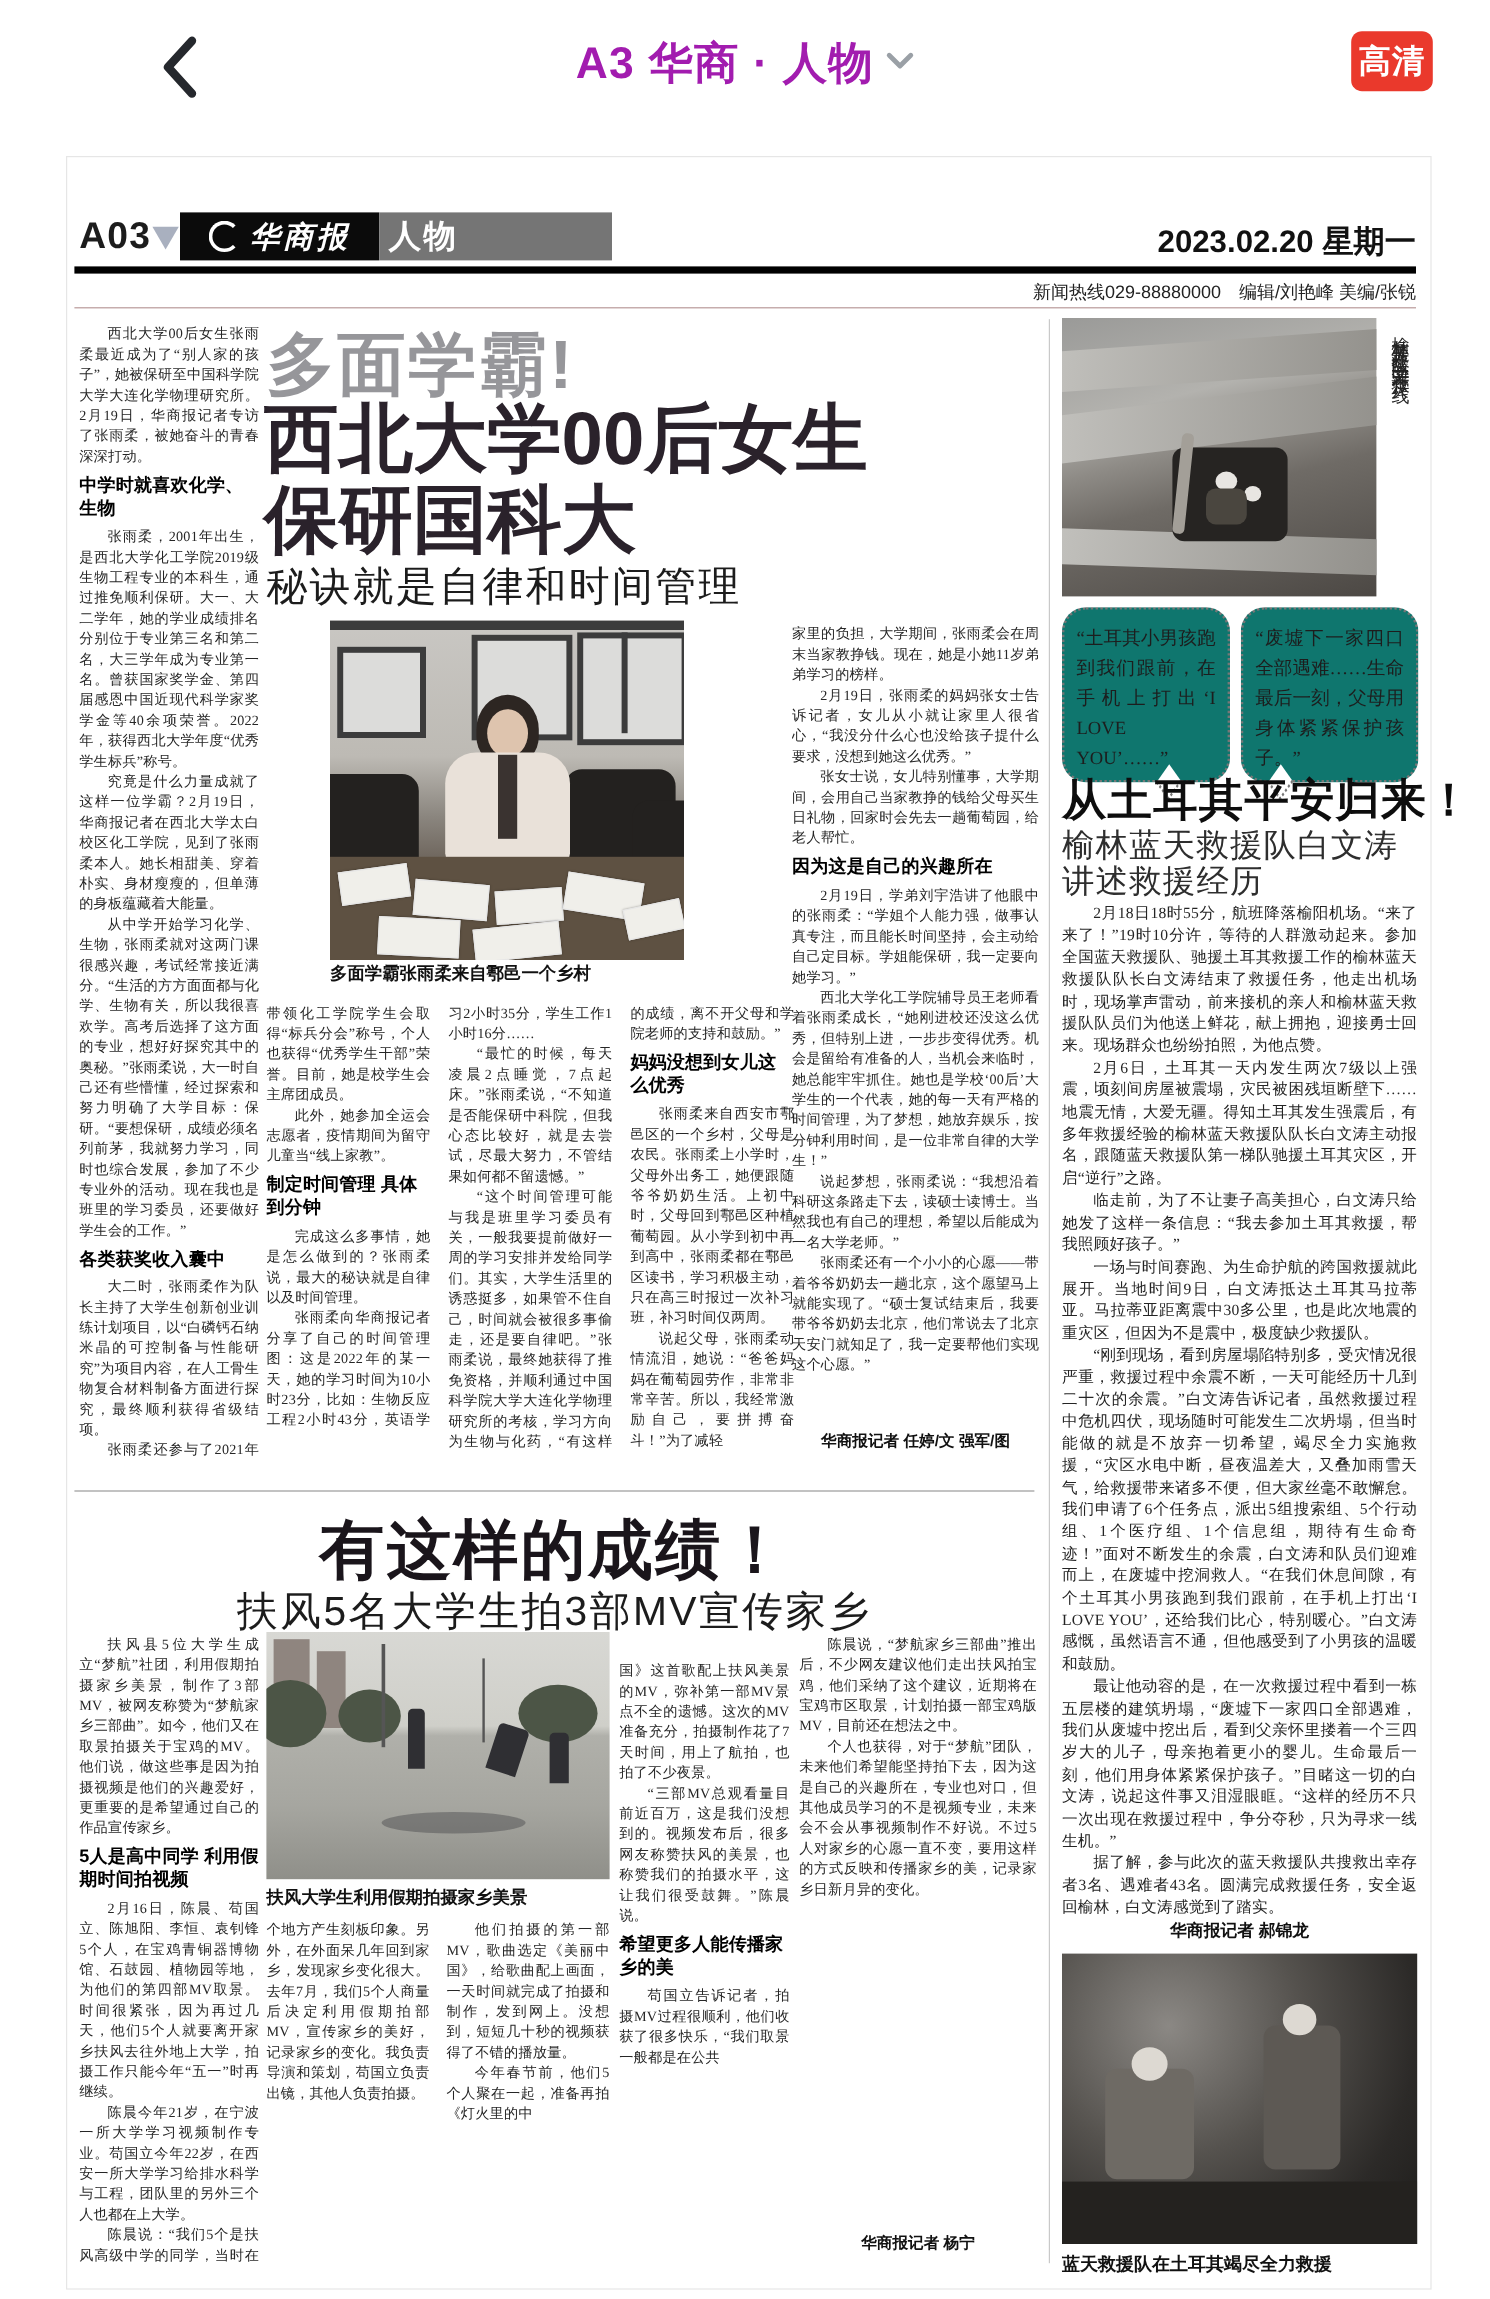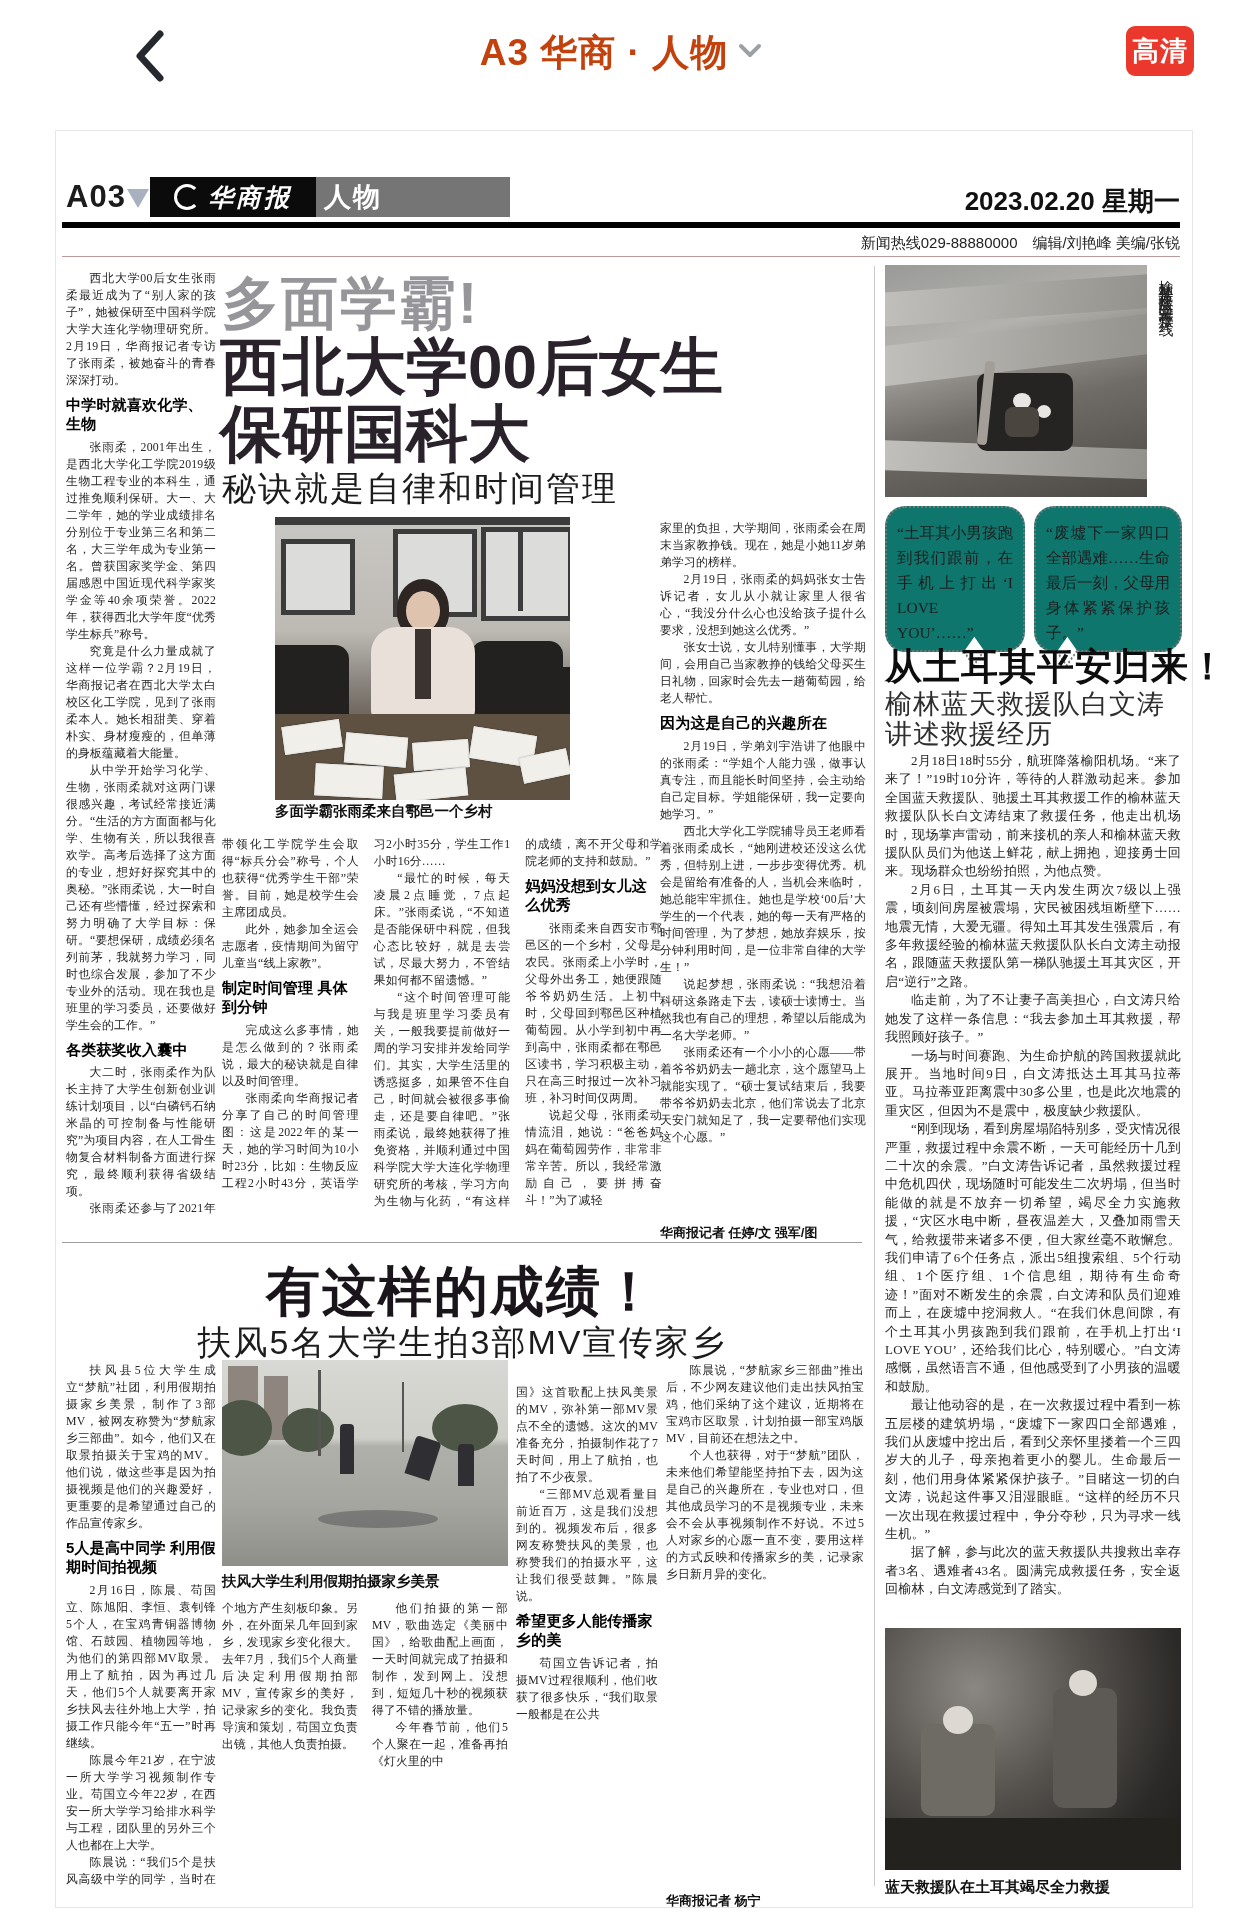--- a/index.html
+++ b/index.html
@@ -2,21 +2,21 @@
 <html><head>
 <meta charset="utf-8">
 <style>
   html,body{margin:0;padding:0;background:#fff;}
   .canvas{position:relative;width:1242px;height:1916px;background:#fff;overflow:hidden;
           font-family:"Liberation Sans",sans-serif;}
   .abs{position:absolute;}
 
   
   .appbar-title{position:absolute;left:0;right:0;top:26px;text-align:center;
-    font-size:37px;font-weight:bold;color:#c2410c;letter-spacing:1px;}
+    font-size:37px;font-weight:bold;color:#a21caf;letter-spacing:1px;}
   .chev-down{display:inline-block;margin-left:10px;vertical-align:6px;}
   .hd-btn{position:absolute;right:48px;top:26px;width:68px;height:50px;border:none;
     border-radius:9px;background:#ea392c;color:#fff;font-size:27px;font-weight:bold;
     font-family:"Liberation Sans",sans-serif;letter-spacing:1px;}
 
   
   .paper{position:absolute;left:55px;top:130px;width:1136px;height:1776px;
     border:1px solid #e6e6e6;background:#fff;}
 
   .pageno{font-size:31px;font-weight:bold;color:#1c1c1c;letter-spacing:1px;}
@@ -40,21 +40,21 @@
     overflow:hidden;letter-spacing:.2px;}
   .flow-side{font-family:"Liberation Serif",serif;font-size:13px;line-height:18.4px;color:#242424;
     overflow:hidden;letter-spacing:.2px;}
   .para{margin:0;text-indent:2em;text-align:justify;}
   .para.cont{text-indent:0;}
   .sec-head{margin:7px 0 5px;font-family:"Liberation Sans",sans-serif;font-weight:bold;
     font-size:15px;color:#000;line-height:1.25;}
   .cols3{column-count:3;column-gap:15px;}
   .cols2{column-count:2;column-gap:14px;}
   .caption{font-family:"Liberation Sans",sans-serif;font-weight:bold;font-size:14.5px;color:#111;}
-  .byline{font-family:"Liberation Sans",sans-serif;font-weight:bold;font-size:13px;color:#111;text-align:left;margin-top:32px;}
+  .byline{font-family:"Liberation Sans",sans-serif;font-weight:bold;font-size:13px;color:#111;text-align:center;}
 
   .kicker{font-size:57px;font-weight:bold;color:#96969a;letter-spacing:2px;}
   .mainhead{font-size:62px;font-weight:bold;color:#2a222b;letter-spacing:0px;line-height:1.06;}
   .deck{font-size:34px;font-weight:normal;color:#1c1c1c;letter-spacing:2px;}
 
   .side-head{font-size:37px;font-weight:bold;color:#0d0d0d;letter-spacing:1px;}
   .side-sub{font-size:27px;color:#2e2e2e;letter-spacing:1px;line-height:1.25;}
   .vert-cap{writing-mode:vertical-rl;font-size:15px;color:#222;letter-spacing:3px;
     font-family:"Liberation Sans",sans-serif;}
 
@@ -195,21 +195,21 @@
   <div class="abs byline" style="left:660px;top:1192px;width:206px;">华商报记者 任婷/文 强军/图</div>
 
   <div class="abs hrule" style="left:62px;top:1242px;width:800px;height:1px;"></div>
 
   <div class="abs bhead" style="left:62px;top:1256px;width:800px;">有这样的成绩！</div>
   <div class="abs bdeck" style="left:62px;top:1320px;width:800px;">扶风5名大学生拍3部MV宣传家乡</div>
 
   <div class="abs flow" style="left:66px;top:1362px;width:150px;height:524px;">
       <p class="para">扶风县5位大学生成立“梦航”社团，利用假期拍摄家乡美景，制作了3部MV，被网友称赞为“梦航家乡三部曲”。如今，他们又在取景拍摄关于宝鸡的MV。他们说，做这些事是因为拍摄视频是他们的兴趣爱好，更重要的是希望通过自己的作品宣传家乡。</p>
       <h4 class="sec-head">5人是高中同学 利用假期时间拍视频</h4>
-      <p class="para">2月16日，陈晨、苟国立、陈旭阳、李恒、袁钊锋5个人，在宝鸡青铜器博物馆、石鼓园、植物园等地，为他们的第四部MV取景。用上了航拍，因为再过几天，他们5个人就要离开家乡扶风去往外地上大学，拍摄工作只能今年“五一”时再继续。</p>
+      <p class="para">2月16日，陈晨、苟国立、陈旭阳、李恒、袁钊锋5个人，在宝鸡青铜器博物馆、石鼓园、植物园等地，为他们的第四部MV取景。时间很紧张，因为再过几天，他们5个人就要离开家乡扶风去往外地上大学，拍摄工作只能今年“五一”时再继续。</p>
       <p class="para">陈晨今年21岁，在宁波一所大学学习视频制作专业。苟国立今年22岁，在西安一所大学学习给排水科学与工程，团队里的另外三个人也都在上大学。</p>
       <p class="para">陈晨说：“我们5个是扶风高级中学的同学，当时在校园里成立了一个叫‘梦航’的社团，拍摄短视频，高中毕业后大家各奔东西。在学校，我发现身边不少人都通过短视频了解一个地方，有时会因为一两个网红或视频对一</p>
     </div>
 
   <div class="photo ph-street" style="left:222px;top:1360px;width:286px;height:206px;">
     <div class="bldg" style="left:6px;top:6px;width:30px;height:76px;"></div>
     <div class="bldg" style="left:42px;top:16px;width:24px;height:64px;"></div>
     <div class="tree" style="left:-10px;top:40px;width:60px;height:56px;"></div>
     <div class="tree" style="left:60px;top:48px;width:52px;height:44px;"></div>
     <div class="tree" style="left:210px;top:44px;width:66px;height:48px;"></div>

